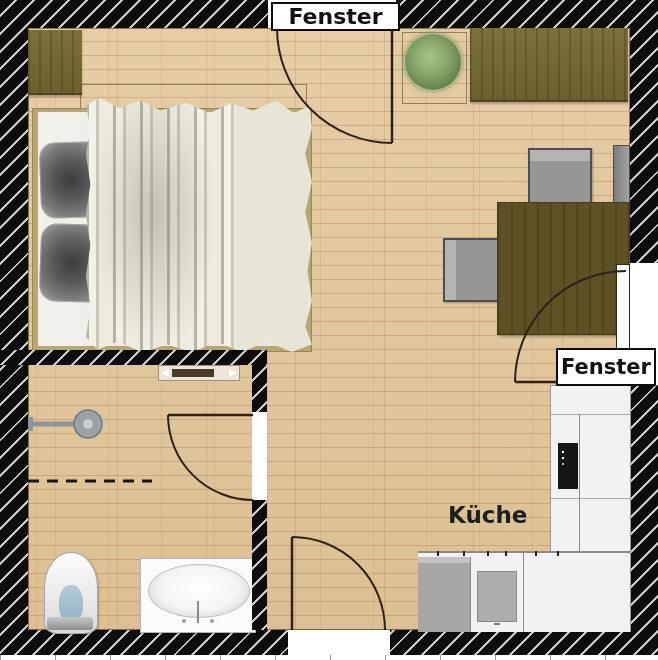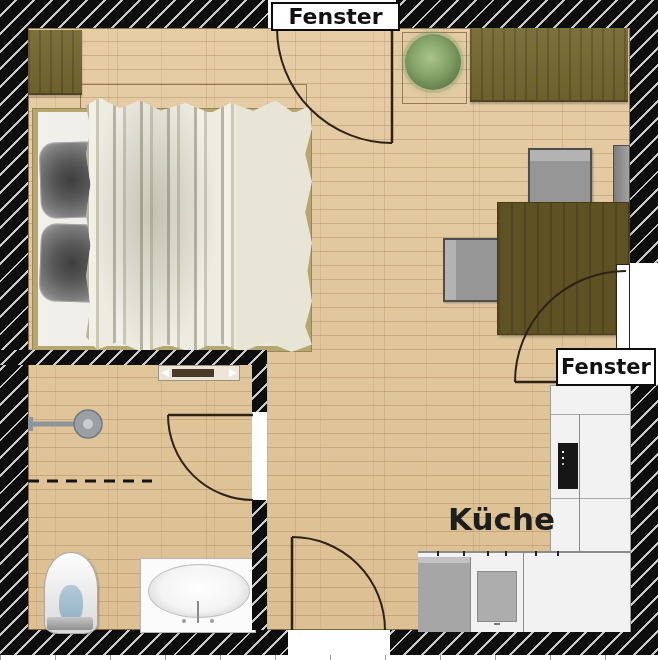--- a/index.html
+++ b/index.html
@@ -195,17 +195,17 @@
     <circle cx="88" cy="424" r="14" fill="#9aa0a5" stroke="#74797e" stroke-width="1.5"></circle>
     <circle cx="88" cy="424" r="5" fill="#c9cdd0"></circle>
   </svg>
 
   <div class="abs tagbox" style="left:271px;top:2px;width:125px;height:25px;font-size:22px;">
     <span>Fenster</span>
   </div>
   <div class="abs tagbox" style="left:556px;top:348px;width:96px;height:34px;font-size:21px;">
     <span>Fenster</span>
   </div>
-  <div class="abs roomlabel" style="left:448px;top:504px;font-size:31px;">
+  <div class="abs roomlabel" style="left:448px;top:504px;font-size:23px;">
     <span>Küche</span>
   </div>
 
 </div>
 
 </body></html>

